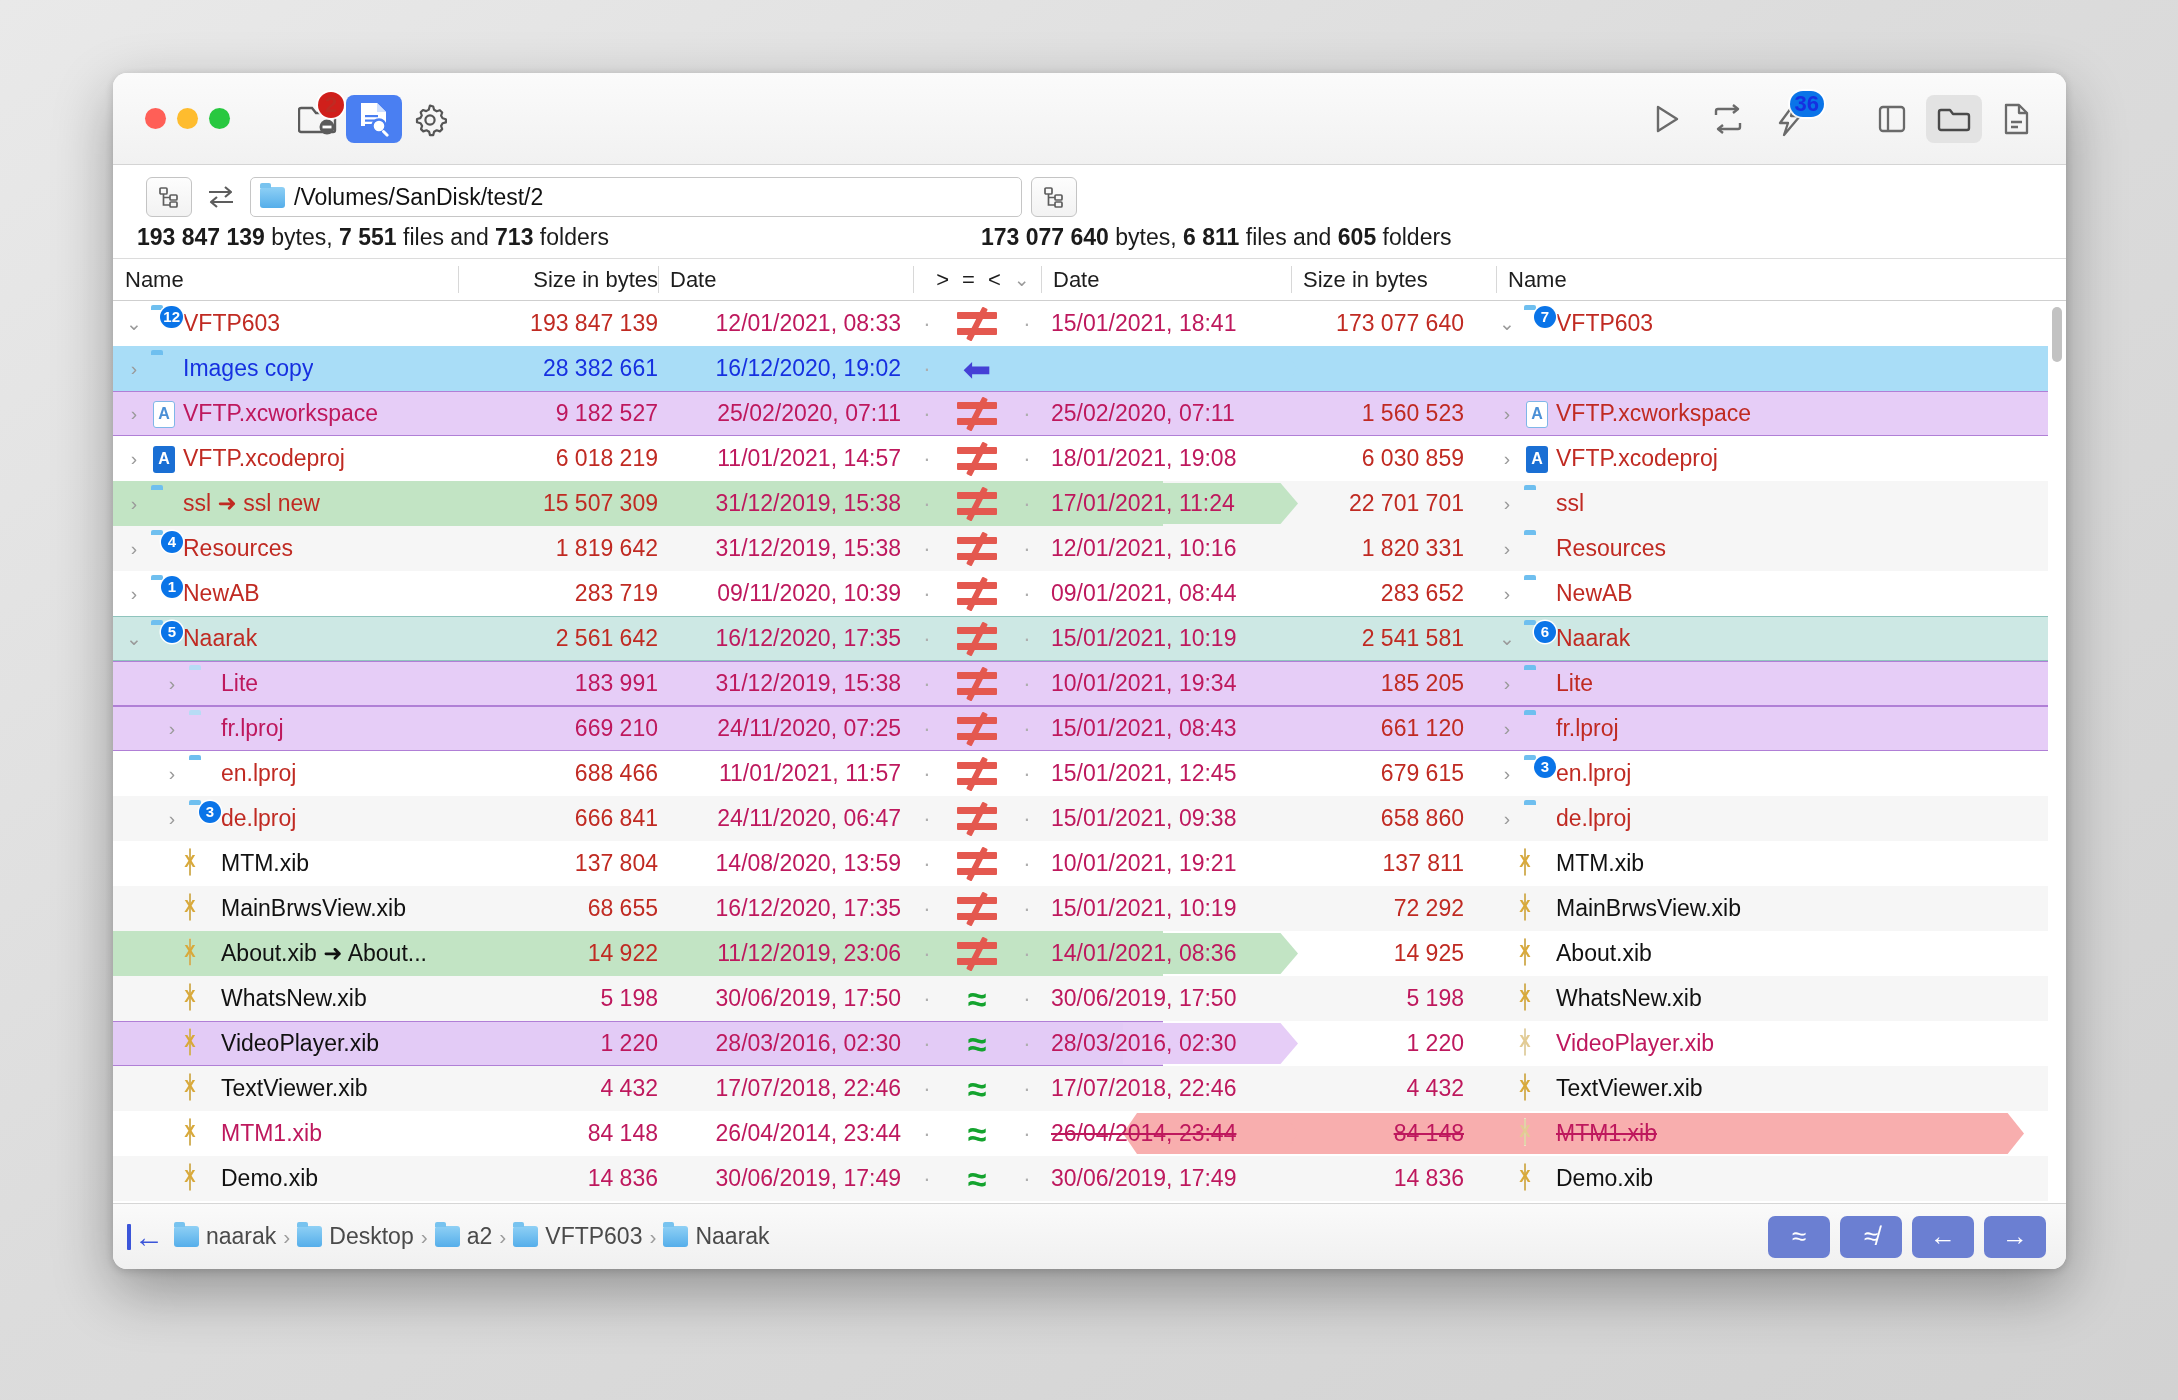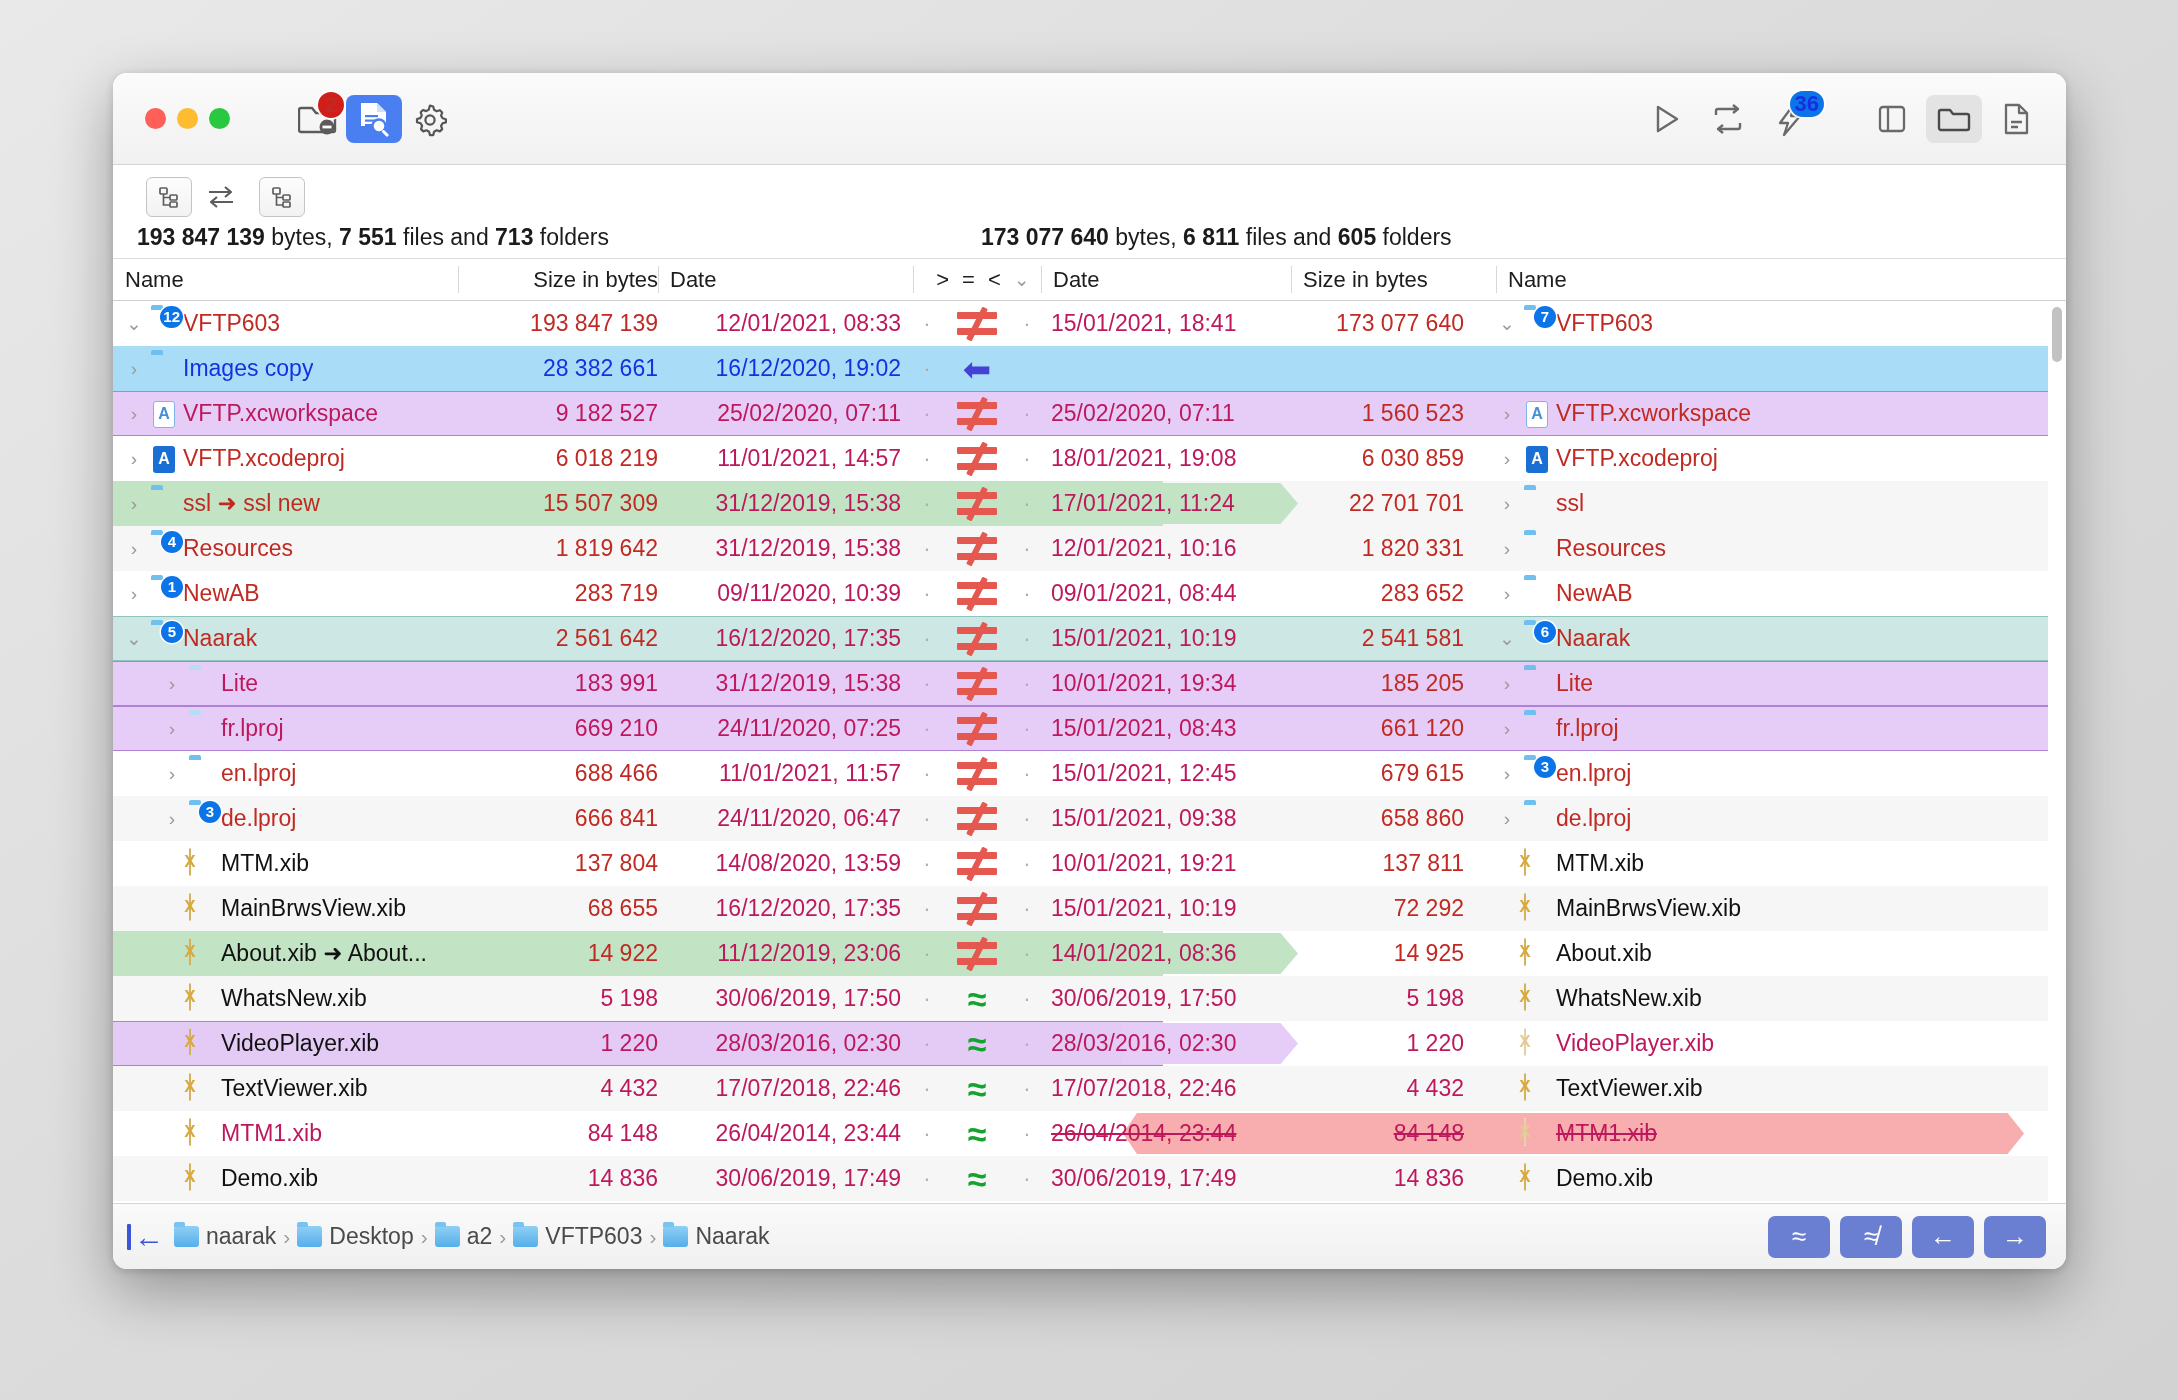--- a/index.html
+++ b/index.html
@@ -378,20 +378,24 @@
         </span>
       </div>
       <div class="swap-btn">
         <span>
           <svg width="30" height="28" viewBox="0 0 30 28">
             <path d="M3 9 h22 M19 4 l6 5 -6 5" fill="none" stroke="#5d5d5d" stroke-width="2.2" stroke-linejoin="round"></path>
             <path d="M27 19 H5 M11 14 l-6 5 6 5" fill="none" stroke="#5d5d5d" stroke-width="2.2" stroke-linejoin="round"></path>
           </svg>
         </span>
       </div>
+      <div class="path-input path-right">
+        <span class="cfolder"></span>
+        <span>/Volumes/SanDisk/test/2</span>
+      </div>
       <div class="path-icon-btn">
         <span>
           <svg width="22" height="22" viewBox="0 0 22 22">
             <rect x="2" y="2" width="7" height="6" rx="1" fill="none" stroke="#5d5d5d" stroke-width="1.7"></rect>
             <rect x="12" y="9" width="7" height="5" rx="1" fill="none" stroke="#5d5d5d" stroke-width="1.7"></rect>
             <rect x="12" y="16" width="7" height="5" rx="1" fill="none" stroke="#5d5d5d" stroke-width="1.7"></rect>
             <path d="M5.5 8 v11 h6.5 M5.5 11.5 h6.5" fill="none" stroke="#5d5d5d" stroke-width="1.7"></path>
           </svg>
         </span>
       </div>

